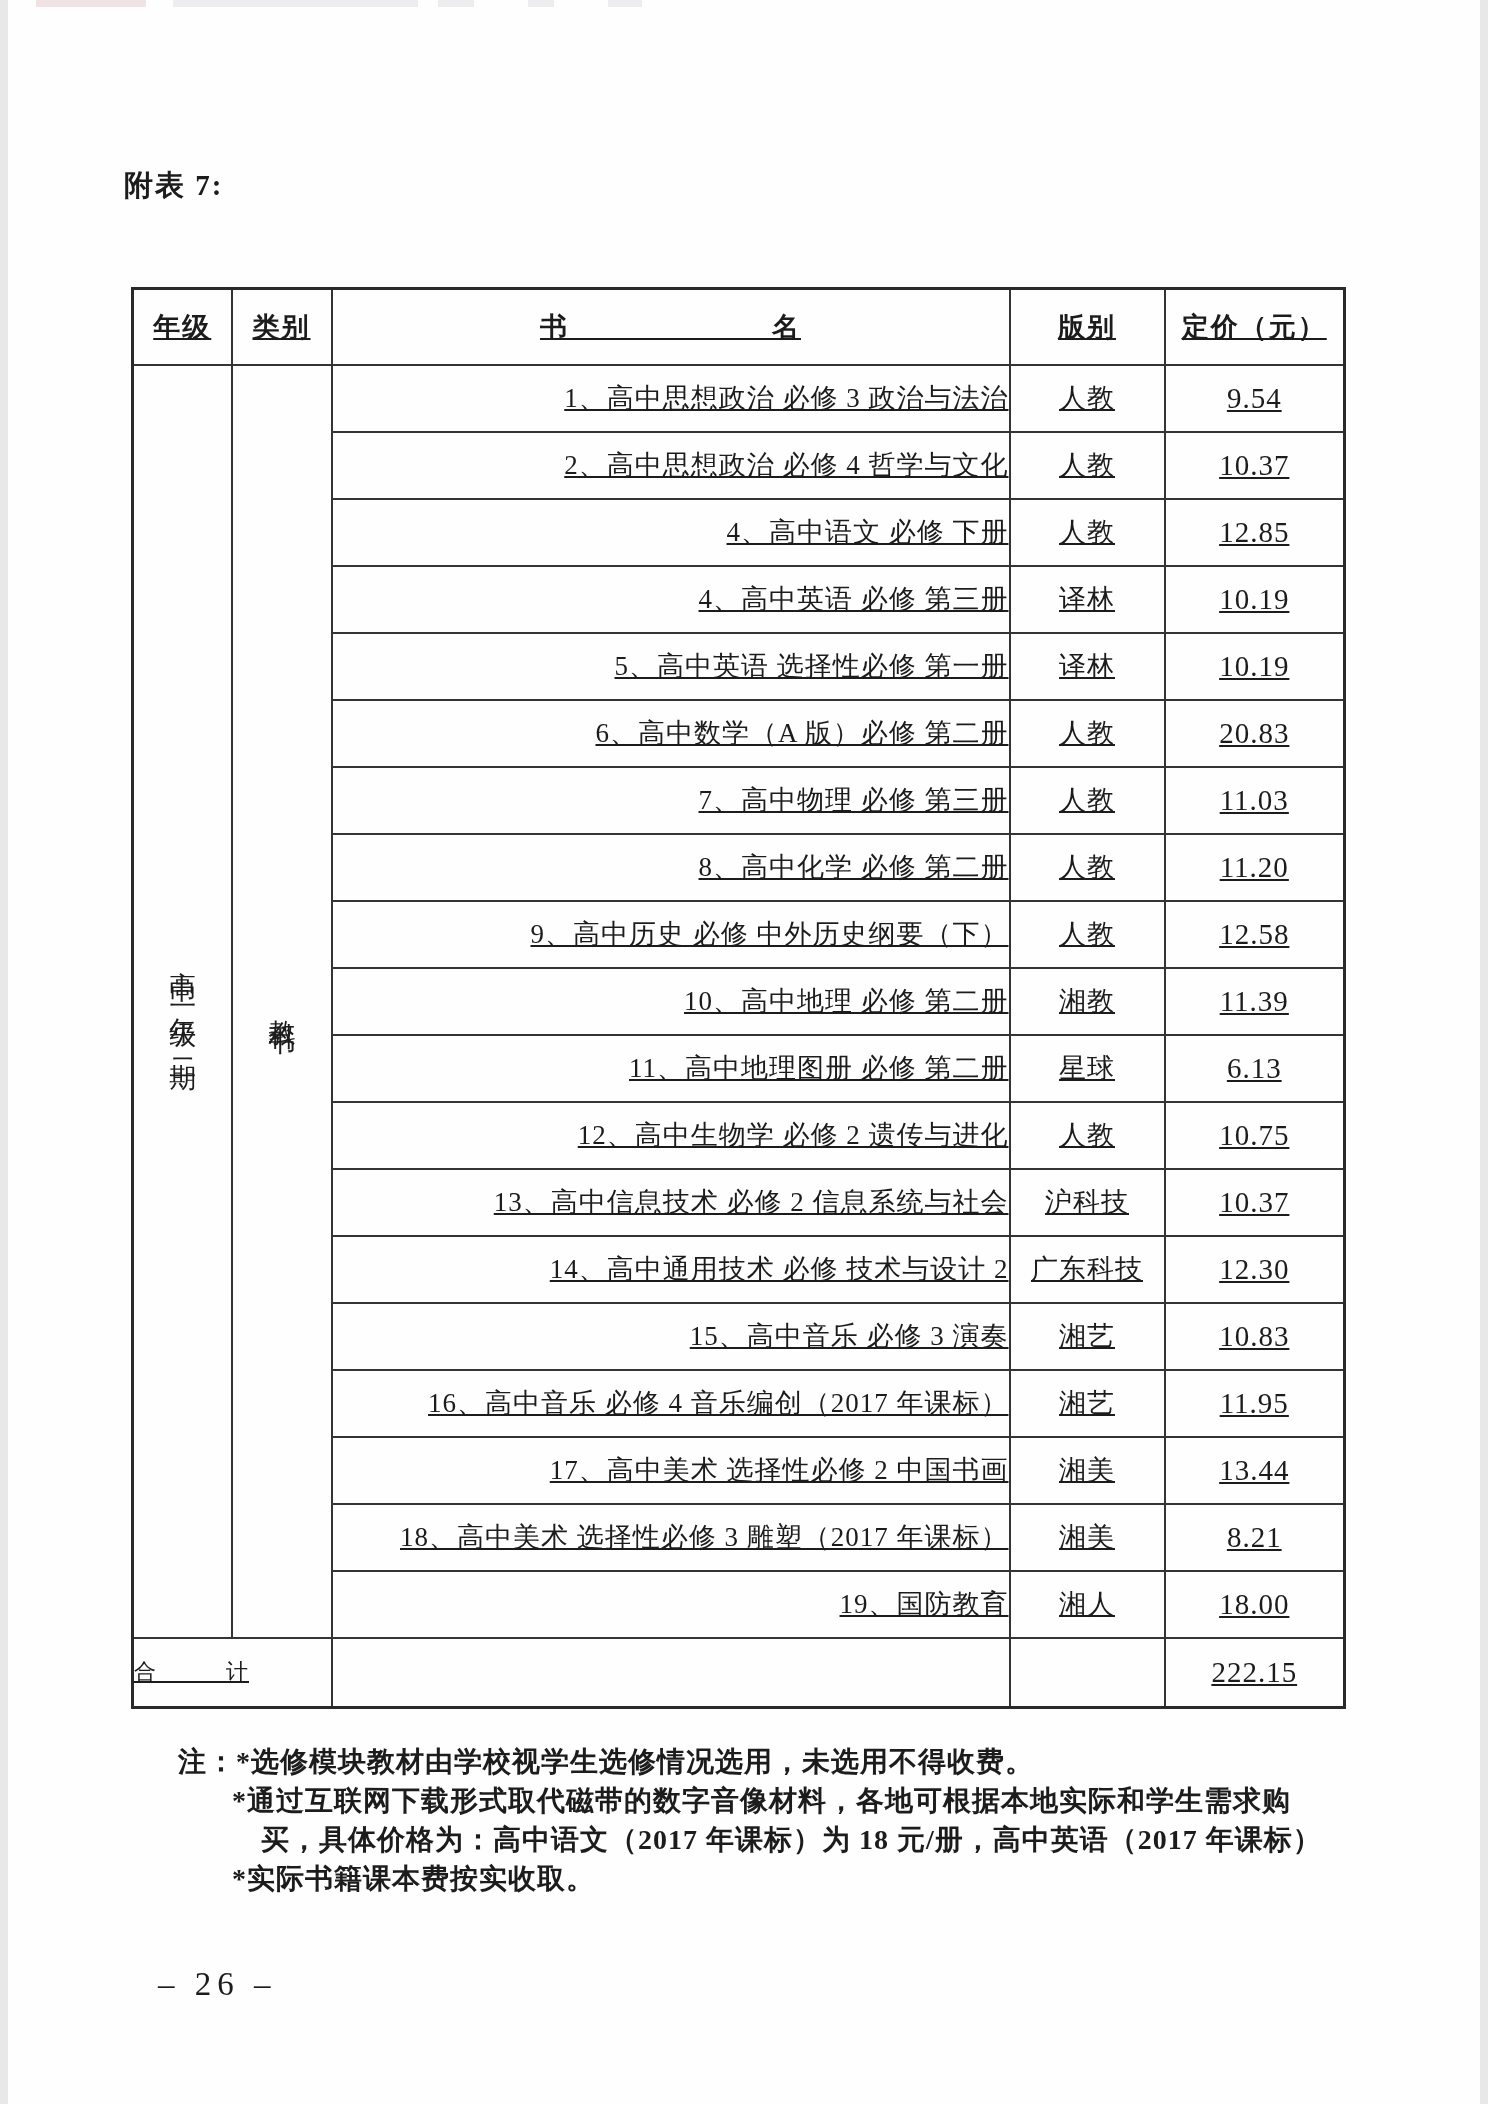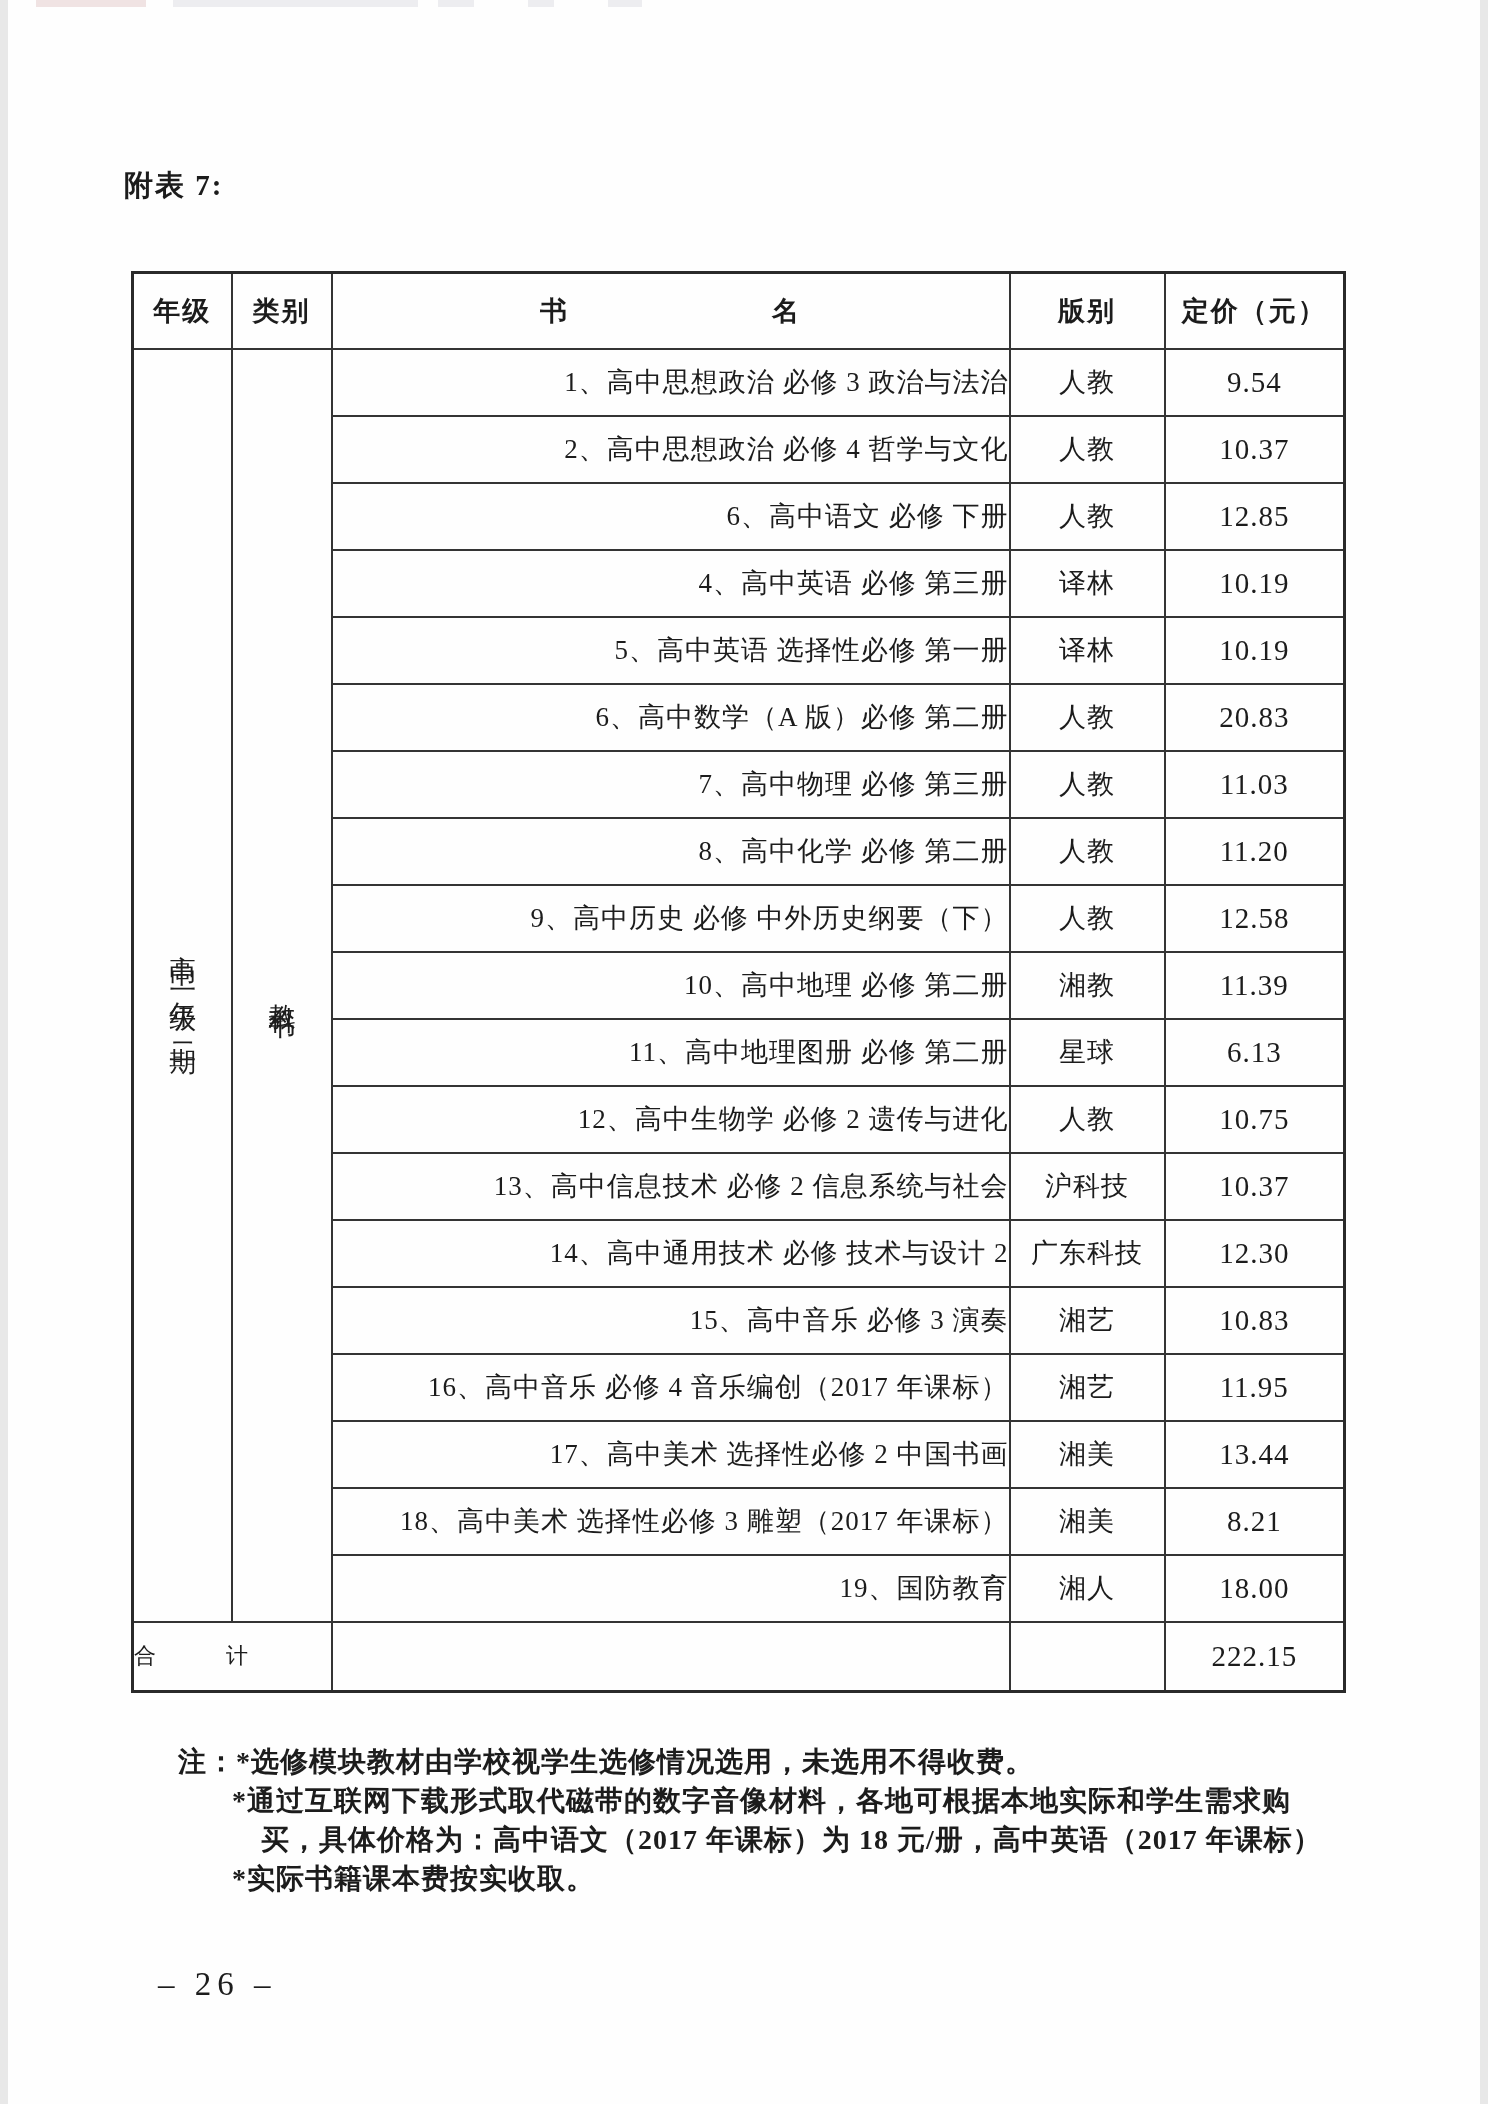--- a/index.html
+++ b/index.html
@@ -20,25 +20,26 @@
     position:absolute;left:116px;top:166px;
     font-size:29px;font-weight:bold;letter-spacing:2px;
   }
   .doc-title{
     position:absolute;left:190px;top:214px;
     font-size:48px;font-weight:bold;letter-spacing:1px;
     white-space:nowrap;
   }
 
   table.price-table{
-    position:absolute;left:123px;top:271px;
+    position:absolute;left:123px;top:287px;
     width:1212px;
     border-collapse:collapse;
     table-layout:fixed;
     font-size:27px;
+    text-decoration:underline;
   }
   .price-table td{
     border:2px solid #343434;
     padding:0;
     vertical-align:middle;
     overflow:hidden;
   }
   .price-table{border:3px solid #2a2a2a;}
   tr.header-row{height:76px;}
   tr.data-row{height:67px;}
@@ -114,21 +115,21 @@
         <td class="name-cell">1、高中思想政治 必修 3 政治与法治</td>
         <td class="pub-cell">人教</td>
         <td class="price-cell">9.54</td>
       </tr>
       <tr class="data-row">
         <td class="name-cell">2、高中思想政治 必修 4 哲学与文化</td>
         <td class="pub-cell">人教</td>
         <td class="price-cell">10.37</td>
       </tr>
       <tr class="data-row">
-        <td class="name-cell">6、高中语文 必修 下册</td>
+        <td class="name-cell">4、高中语文 必修 下册</td>
         <td class="pub-cell">人教</td>
         <td class="price-cell">12.85</td>
       </tr>
       <tr class="data-row">
         <td class="name-cell">4、高中英语 必修 第三册</td>
         <td class="pub-cell">译林</td>
         <td class="price-cell">10.19</td>
       </tr>
       <tr class="data-row">
         <td class="name-cell">5、高中英语 选择性必修 第一册</td>

